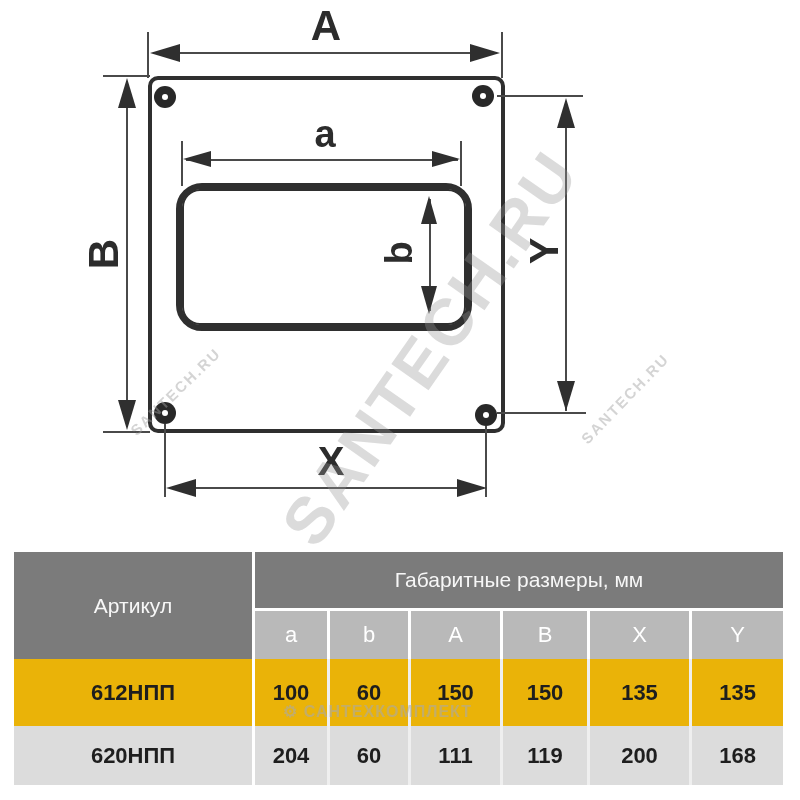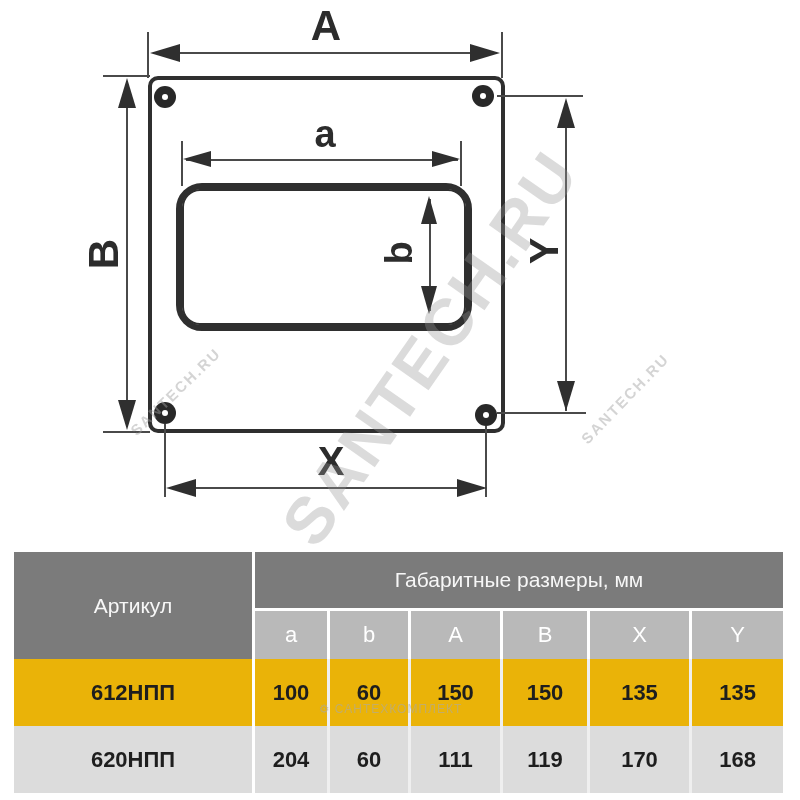--- a/index.html
+++ b/index.html
@@ -35,22 +35,22 @@
   .spec-table th,.spec-table td{padding:0;text-align:center;vertical-align:middle;overflow:hidden;}
   .th-dark{background:#7b7b7b;color:#f7f7f7;font-weight:normal;font-size:21px;}
   .th-mid{background:#b9b9b9;color:#ffffff;font-weight:normal;font-size:22px;border-right:3px solid #ffffff;}
   .th-mid:last-child{border-right:none;}
   .cell{font-size:22px;font-weight:bold;color:#1e1e1e;border-right:3px solid #efefef;}
   .cell:last-child{border-right:none;}
   .row-white td{background:#eab308;}
   .row-gray td{background:#dcdcdc;}
   .art-col{border-right:3px solid #ffffff;}
   .split{border-bottom:3px solid #ffffff;}
-  .tbl-wm{position:absolute;left:283px;top:702px;width:215px;font-size:12px;font-weight:normal;
-          letter-spacing:1px;color:rgba(168,168,168,0.6);z-index:6;white-space:nowrap;text-align:center;}
+  .tbl-wm{position:absolute;left:283px;top:702px;width:215px;font-size:16px;font-weight:bold;
+          letter-spacing:1px;color:rgba(168,168,168,0.6);z-index:6;white-space:nowrap;}
 </style>
 </head>
 <body>
 
 <div class="canvas">
 
   <div class="plate"></div>
 
   <div class="hole" style="left:154px;top:86px;">
       <div class="dot"></div>
@@ -138,27 +138,27 @@
     </tr>
     <tr class="row-white" style="height:67px;">
       <td class="cell art-col">612НПП</td>
       <td class="cell">100</td>
       <td class="cell">60</td>
       <td class="cell">150</td>
       <td class="cell">150</td>
       <td class="cell">135</td>
       <td class="cell">135</td>
     </tr>
-    <tr class="row-gray" style="height:67px;">
+    <tr class="row-gray" style="height:59px;">
       <td class="cell art-col">620НПП</td>
       <td class="cell">204</td>
       <td class="cell">60</td>
       <td class="cell">111</td>
       <td class="cell">119</td>
-      <td class="cell">170</td>
+      <td class="cell">200</td>
       <td class="cell">168</td>
     </tr>
   </tbody>
     </table>
 
   <div class="tbl-wm">
     <span>⚙</span>
     <span>САНТЕХКОМПЛЕКТ</span>
   </div>
 

